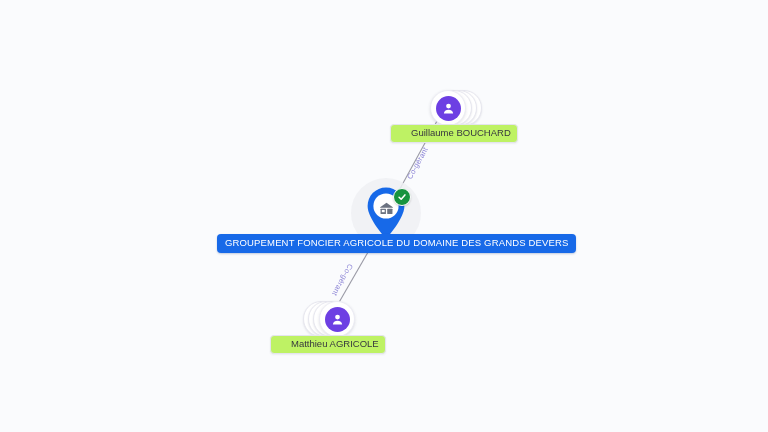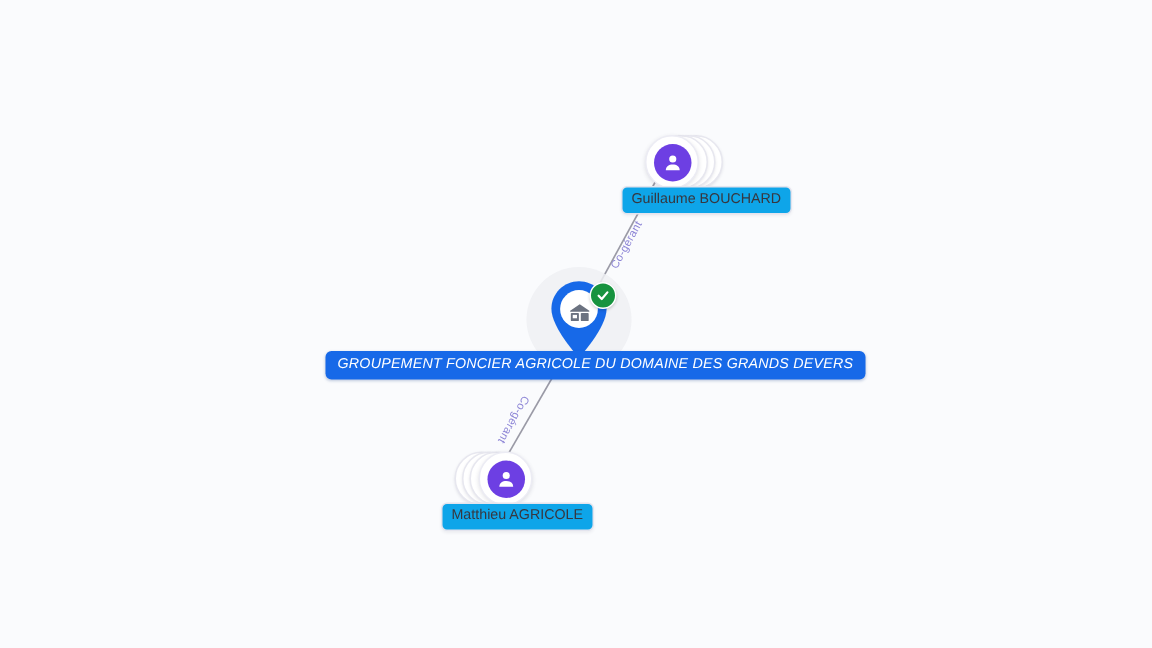--- a/index.html
+++ b/index.html
@@ -87,30 +87,29 @@
     background: #6d3fe3;
     display: flex;
     align-items: center;
     justify-content: center;
   }
   .avatar-circle svg { display: block; }
 
   
   .node-label {
     position: absolute;
-    background: #0ea5e9;
+    background: #bef264;
     border: 1px solid #e4e4ee;
     border-radius: 4px;
-    padding: 2px 6px 3px 6px;
+    padding: 2px 6px 3px 20px;
     font-size: 9.5px;
     color: #37373f;
     white-space: nowrap;
     box-shadow: 0 1px 2px rgba(60,60,90,0.07);
     line-height: 12px;
-    margin-left: 24px;
   }
 
   
   #company-node {
     position: absolute;
     width: 70px;
     height: 70px;
   }
   .company-halo {
     position: absolute;
@@ -160,21 +159,20 @@
     position: absolute;
     background: #1769e8;
     border-radius: 4px;
     color: #ffffff;
     font-size: 9.5px;
     letter-spacing: 0.15px;
     padding: 3px 8px 4px 8px;
     white-space: nowrap;
     box-shadow: 0 1px 2px rgba(20,60,130,0.25);
     line-height: 12px;
-    font-style: italic;
   }
 </style>
 </head>
 <body>
 
 <div id="graph-canvas">
 
   <svg id="edges-layer" viewBox="0 0 768 432" width="768" height="432">
     <line x1="396" y1="196" x2="437" y2="121" stroke="#9a9aa6" stroke-width="1.1"></line>
     <line x1="375" y1="240" x2="330" y2="318" stroke="#9a9aa6" stroke-width="1.1"></line>

